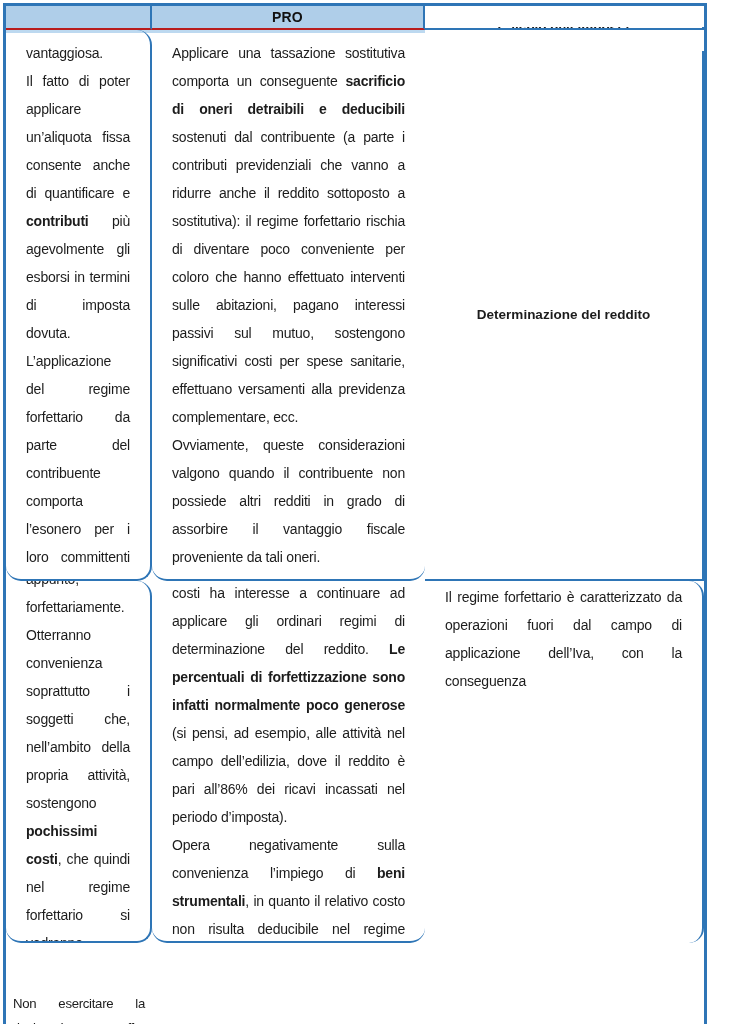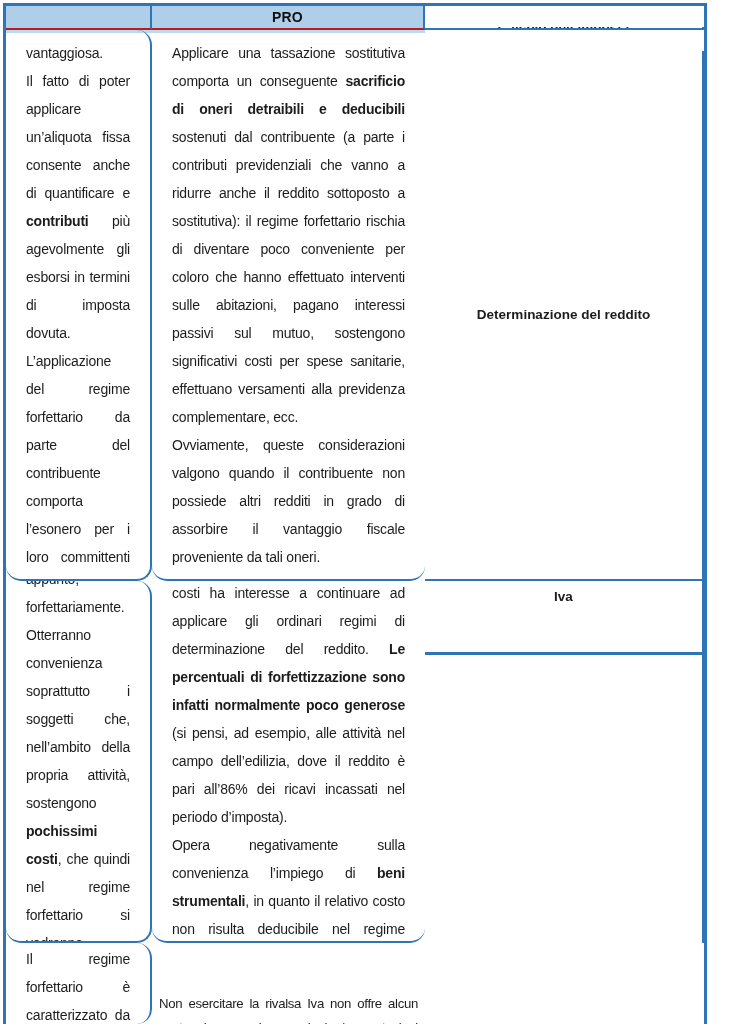--- a/index.html
+++ b/index.html
@@ -73,25 +73,20 @@
       <span>Determinazione del reddito</span>
     </div>
     <div class="cell br bb body vcenter">
         <p>Nel regime forfettario il reddito è determinato, appunto, forfettariamente. Otterranno convenienza soprattutto i soggetti che, nell’ambito della propria attività, sostengono <b>pochissimi costi</b>, che quindi nel regime forfettario si vedranno riconosciuta “gratuitamente” una quota di costi.</p>
       </div>
     <div class="cell bb body vcenter">
         <p>Chi sostiene importi significativi di costi ha interesse a continuare ad applicare gli ordinari regimi di determinazione del reddito. <b>Le percentuali di forfettizzazione sono infatti normalmente poco generose</b> (si pensi, ad esempio, alle attività nel campo dell’edilizia, dove il reddito è pari all’86% dei ricavi incassati nel periodo d’imposta).</p>
         <p>Opera negativamente sulla convenienza l’impiego di <b>beni strumentali</b>, in quanto il relativo costo non risulta deducibile nel regime forfettario.</p>
       </div>
 
-    <div class="cell br">
-      <div class="cap cap-label">
-        <span>Iva</span>
-      </div>
-    </div>
     <div class="cell br body r3pro">
         <p>Il regime forfettario è caratterizzato da operazioni fuori dal campo di applicazione dell’Iva, con la conseguenza</p>
       </div>
     <div class="cell">
       <div class="cap tight">
           <p>Non esercitare la rivalsa Iva non offre alcun vantaggio per le cessioni / prestazioni indirizzate a soggetti titolari di partita Iva.</p>
         </div>
     </div>
 
   </div>

